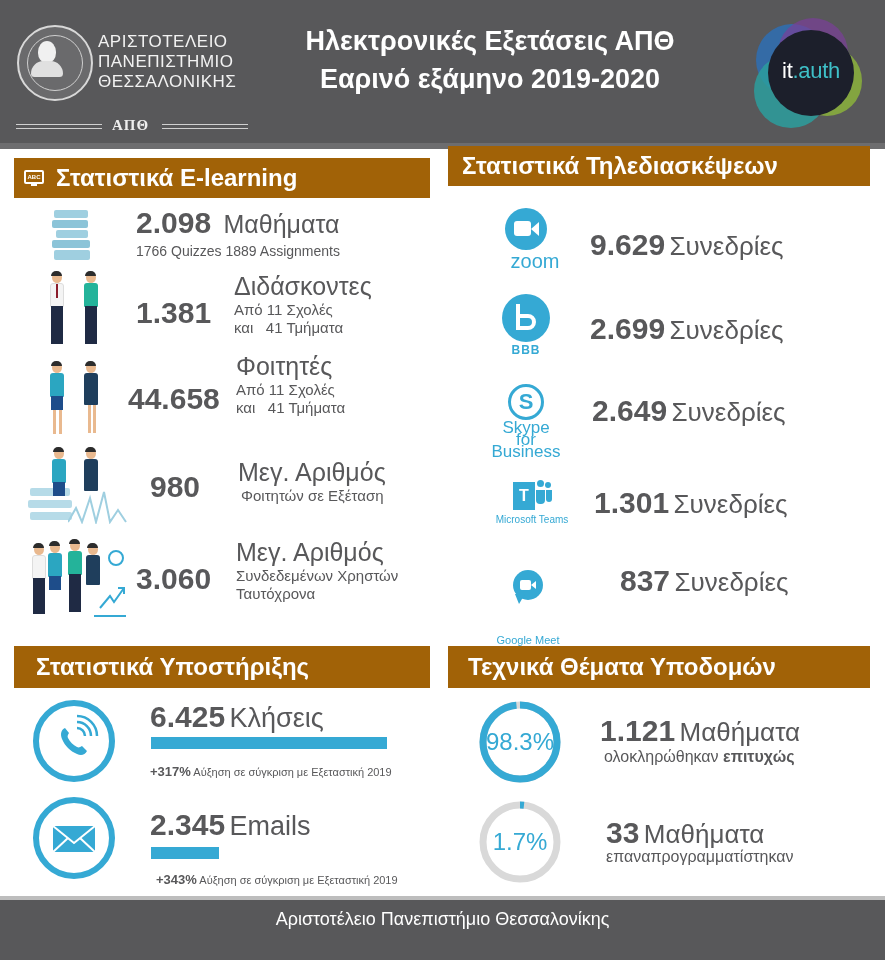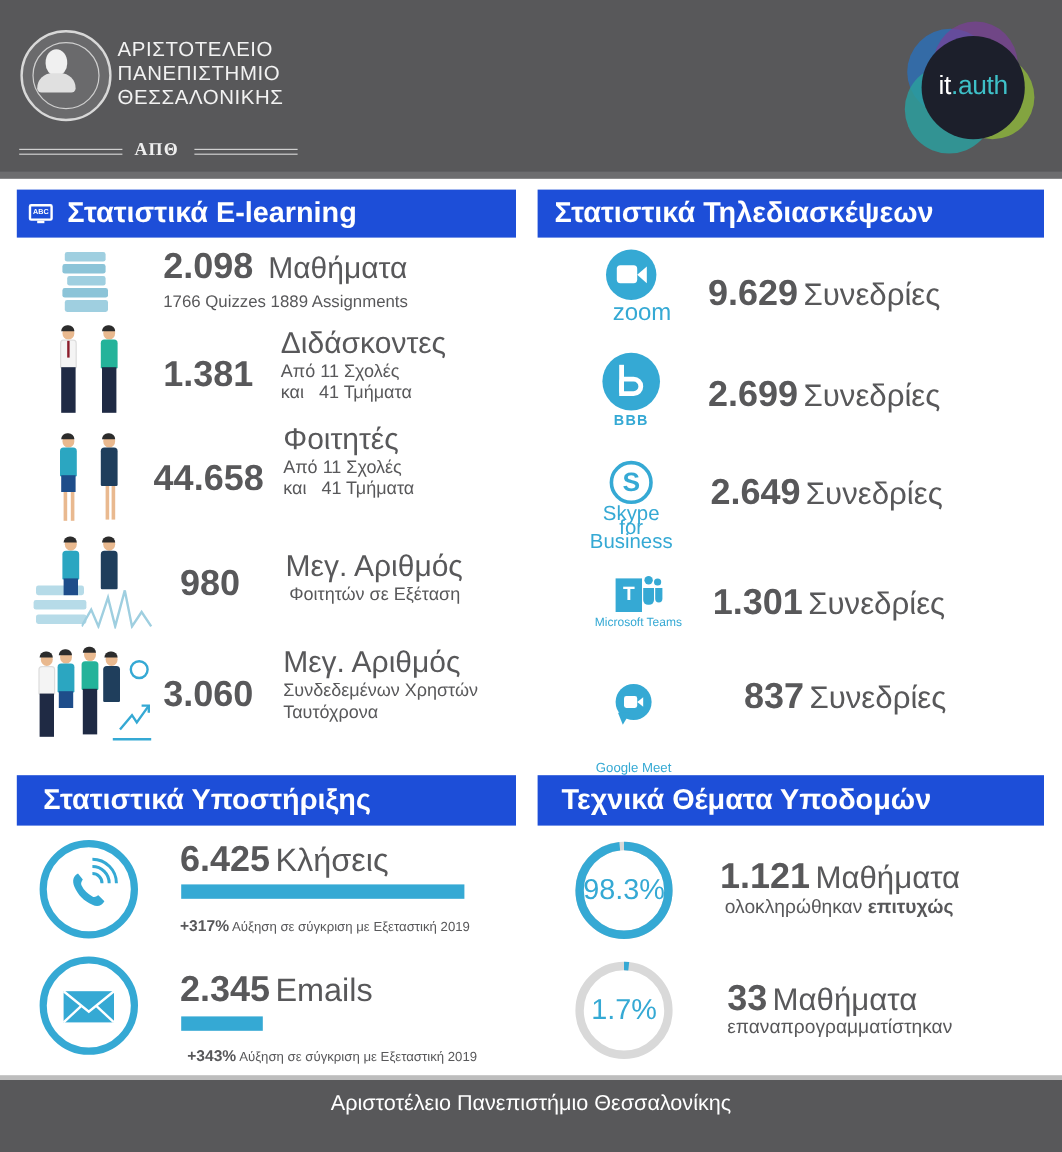--- a/index.html
+++ b/index.html
@@ -21,21 +21,21 @@
   .logo { position: absolute; left: 748px; top: 16px; width: 120px; height: 115px; }
   .logo .c { position: absolute; border-radius: 50%; }
   .logo .c1 { left: 8px; top: 8px; width: 72px; height: 72px; background: #2e6fb4; opacity: 0.85; }
   .logo .c2 { left: 30px; top: 2px; width: 70px; height: 70px; background: #7b3f98; opacity: 0.7; }
   .logo .c3 { left: 44px; top: 30px; width: 70px; height: 70px; background: #8fb83a; opacity: 0.8; }
   .logo .c4 { left: 6px; top: 38px; width: 74px; height: 74px; background: #2b9e9e; opacity: 0.85; }
   .logo .core { left: 20px; top: 14px; width: 86px; height: 86px; background: #1c1f2b; }
   .logo-text { position: absolute; left: 20px; top: 42px; width: 86px; text-align: center; font-size: 22px; color: #ffffff; letter-spacing: -0.3px; }
   .logo-text .dot { color: #3ec0c8; }
 
-  .section-bar { position: absolute; height: 40px; background: #1d4ed8; color: #ffffff; font-weight: bold; font-size: 24px; line-height: 40px; white-space: nowrap; }
+  .section-bar { position: absolute; height: 40px; background: #a16207; color: #ffffff; font-weight: bold; font-size: 24px; line-height: 40px; white-space: nowrap; }
   .section-bar.left { left: 14px; width: 416px; }
   .section-bar.right { left: 448px; width: 422px; }
   .section-bar .bar-text { position: absolute; left: 14px; top: 0; }
   .abc-icon { position: absolute; left: 10px; top: 12px; width: 20px; height: 14px; border: 2px solid #ffffff; border-radius: 2px; font-size: 6px; line-height: 10px; text-align: center; font-weight: bold; }
   .abc-icon::after { content: ""; position: absolute; left: 5px; top: 12px; width: 6px; height: 2px; background: #ffffff; }
 
   .stat { position: absolute; white-space: nowrap; }
   .big-num { font-weight: bold; font-size: 30px; color: #58585a; }
   .label-big { font-size: 25px; color: #58585a; }
   .label-small { font-size: 15px; color: #58585a; line-height: 18px; }
@@ -80,20 +80,24 @@
   </div>
   <div class="univ-name">
     <div>ΑΡΙΣΤΟΤΕΛΕΙΟ</div>
     <div>ΠΑΝΕΠΙΣΤΗΜΙΟ</div>
     <div>ΘΕΣΣΑΛΟΝΙΚΗΣ</div>
   </div>
   <div class="apth-row">
     <div class="apth-line" style="left:0;width:86px;"></div>
     <span class="apth-text">ΑΠΘ</span>
     <div class="apth-line" style="left:146px;width:86px;"></div>
+  </div>
+  <div class="title">
+    <div>Ηλεκτρονικές Εξετάσεις ΑΠΘ</div>
+    <div>Εαρινό εξάμηνο 2019-2020</div>
   </div>
   <div class="logo">
     <div class="c c1"></div>
       <div class="c c2"></div>
       <div class="c c3"></div>
       <div class="c c4"></div>
     <div class="c core"></div>
     <div class="logo-text"><span>it</span><span class="dot">.</span><span class="dot">auth</span></div>
   </div>
 </div>
@@ -212,21 +216,21 @@
 </div>
 <div class="stat" style="left:136px;top:562px;">
   <span class="big-num">3.060</span>
 </div>
 <div class="stat" style="left:236px;top:538px;">
   <div class="label-big">Μεγ. Αριθμός</div>
   <div class="label-small">Συνδεδεμένων Χρηστών</div>
   <div class="label-small">Ταυτόχρονα</div>
 </div>
 
-<div class="section-bar right" style="top:158px;padding-left:12px;">
+<div class="section-bar right" style="top:146px;padding-left:12px;">
   <span class="bar-text">Στατιστικά Τηλεδιασκέψεων</span>
 </div>
 
 <div class="platform-icon" style="left:494px;top:208px;width:64px;">
   <div class="circle-icon">
     <div style="position:absolute;left:9px;top:13px;width:17px;height:15px;background:#fff;border-radius:3px;"></div>
     <div style="position:absolute;left:26px;top:14px;width:0;height:0;border-top:7px solid transparent;border-bottom:7px solid transparent;border-right:8px solid #fff;"></div>
   </div>
   <div class="platform-label" style="font-size:20px;line-height:18px;margin-left:18px;">zoom</div>
 </div>

